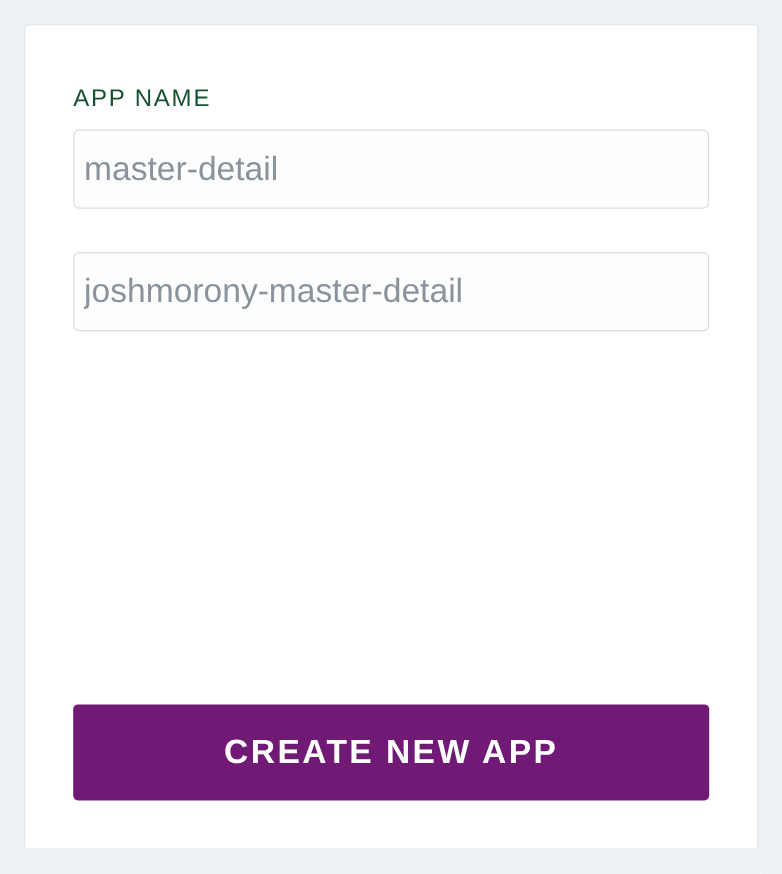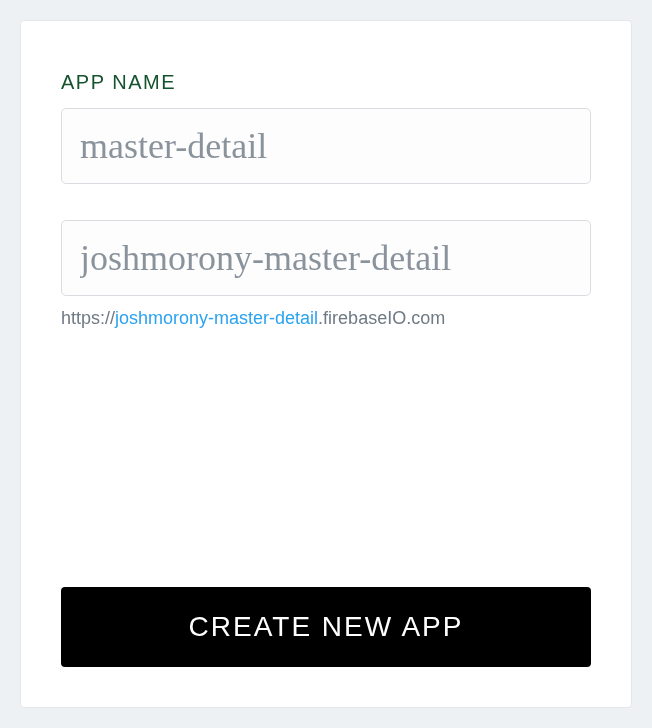--- a/index.html
+++ b/index.html
@@ -30,70 +30,67 @@
     .field-label {
       font-size: 20px;
       letter-spacing: 1.5px;
       color: #14532d;
       font-weight: 400;
       margin-bottom: 14px;
       display: block;
     }
     .text-input {
       width: 100%;
-      padding: 16px 18px;
-      font-size: 36px;
+      padding: 16px 8px;
+      font-size: 28px;
       color: #8a939c;
       background: #fdfdfd;
       border: 1px solid #d9dde1;
       border-radius: 5px;
       font-weight: 300;
       outline: none;
-      font-family: Liberation Serif, serif;
+      font-family: Liberation Sans, sans-serif;
     }
     .helper-text {
       font-size: 18px;
       color: #6f7a85;
       margin-top: 12px;
       font-weight: 300;
     }
     .helper-text .highlight {
       color: #2ba3ef;
     }
     .spacer {
       flex: 1;
     }
     .primary-btn {
       width: 100%;
-      background: #000000;
+      background: #701a75;
       color: #ffffff;
       border: none;
       border-radius: 4px;
       font-size: 28px;
       letter-spacing: 2px;
-      font-weight: 400;
+      font-weight: 700;
       padding: 24px 0;
       cursor: pointer;
       font-family: inherit;
     }
   </style>
 </head>
 <body>
 
 <div class="card">
 
   <div class="field-group">
     <label class="field-label">APP NAME</label>
     <input type="text" class="text-input" value="master-detail" style="">
   </div>
 
   <div class="field-group">
     <input type="text" class="text-input" value="joshmorony-master-detail" style="">
-    <div class="helper-text">
-      <span>https://</span><span class="highlight">joshmorony-master-detail</span><span>.firebaseIO.com</span>
-    </div>
   </div>
 
   <div class="spacer"></div>
 
   <button class="primary-btn">CREATE NEW APP</button>
 
 </div>
 
 </body></html>

